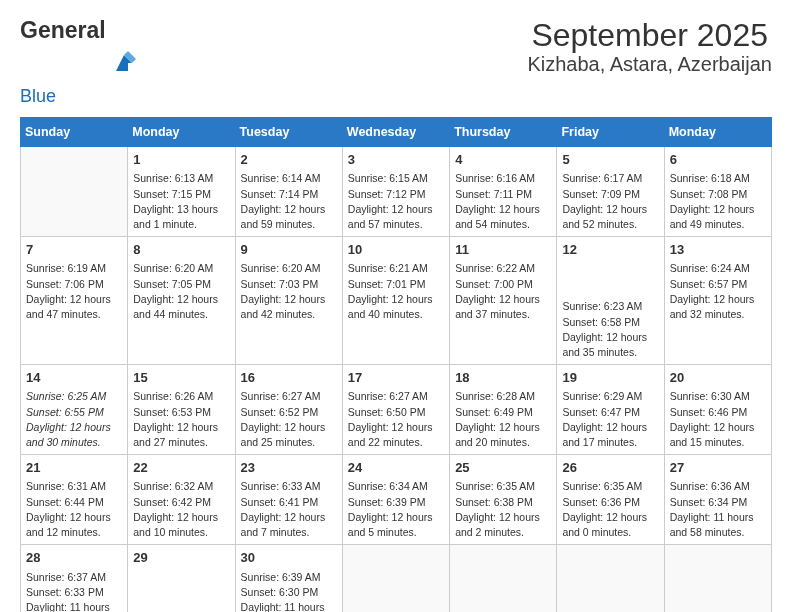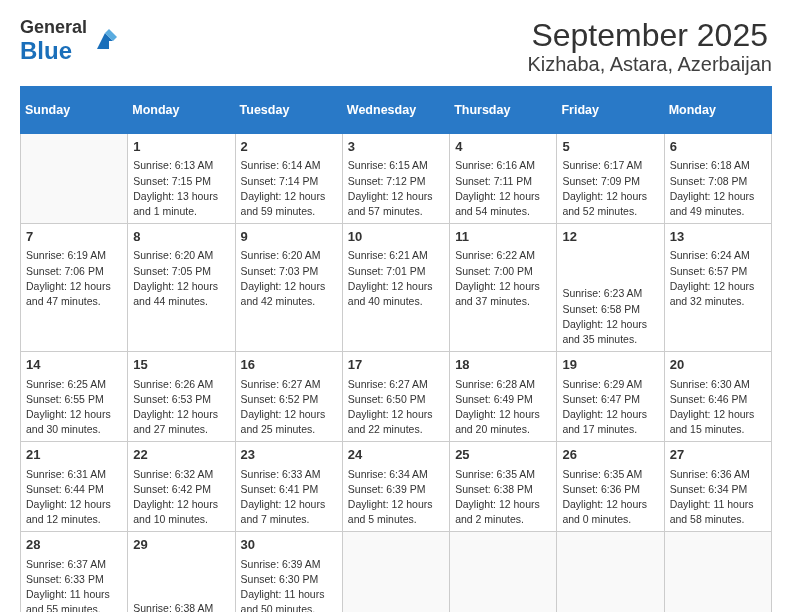--- a/index.html
+++ b/index.html
@@ -27,28 +27,29 @@
       display: flex;
       align-items: center;
       gap: 2px;
     }
     .logo-text {
       display: flex;
       flex-direction: column;
       line-height: 1.1;
     }
     .logo-general {
-      font-size: 18px;
+      font-size: 23px;
       font-weight: bold;
       color: #333;
     }
     .logo-blue {
-      font-size: 24px;
-      font-weight: bold;
+      font-size: 18px;
+      font-weight: normal;
       color: #1a6fba;
+      margin-top: 44px;
     }
     .logo-icon {
       width: 28px;
       height: 28px;
       margin-left: 2px;
     }
     .title-block {
       text-align: right;
     }
     .month-title {
@@ -64,21 +65,21 @@
     }
     .calendar {
       flex: 1;
       border-collapse: collapse;
       width: 100%;
       font-size: 11px;
     }
     .calendar thead tr th {
       background: #2979c7;
       color: #fff;
-      padding: 16px 4px;
+      padding: 7px 4px;
       text-align: left;
       font-size: 12.5px;
       font-weight: 600;
       border: 1px solid #2979c7;
     }
     .calendar tbody tr td {
       border: 1px solid #ccc;
       vertical-align: top;
       padding: 4px 5px;
       width: calc(100% / 7);
@@ -227,21 +228,21 @@
             <span class="day-num">13</span>
             <div class="day-info" style="white-space: pre-line;">Sunrise: 6:24 AM
 Sunset: 6:57 PM
 Daylight: 12 hours
 and 32 minutes.</div>
           </td>
         </tr>
         <tr>
           <td>
             <span class="day-num">14</span>
-            <div class="day-info" style="white-space: pre-line;">Sunrise: 6:25 AM
+            <div class="day-info" style="white-space: pre-line; font-style: italic;">Sunrise: 6:25 AM
 Sunset: 6:55 PM
 Daylight: 12 hours
 and 30 minutes.</div>
           </td>
           <td>
             <span class="day-num">15</span>
             <div class="day-info" style="white-space: pre-line;">Sunrise: 6:26 AM
 Sunset: 6:53 PM
 Daylight: 12 hours
 and 27 minutes.</div>

